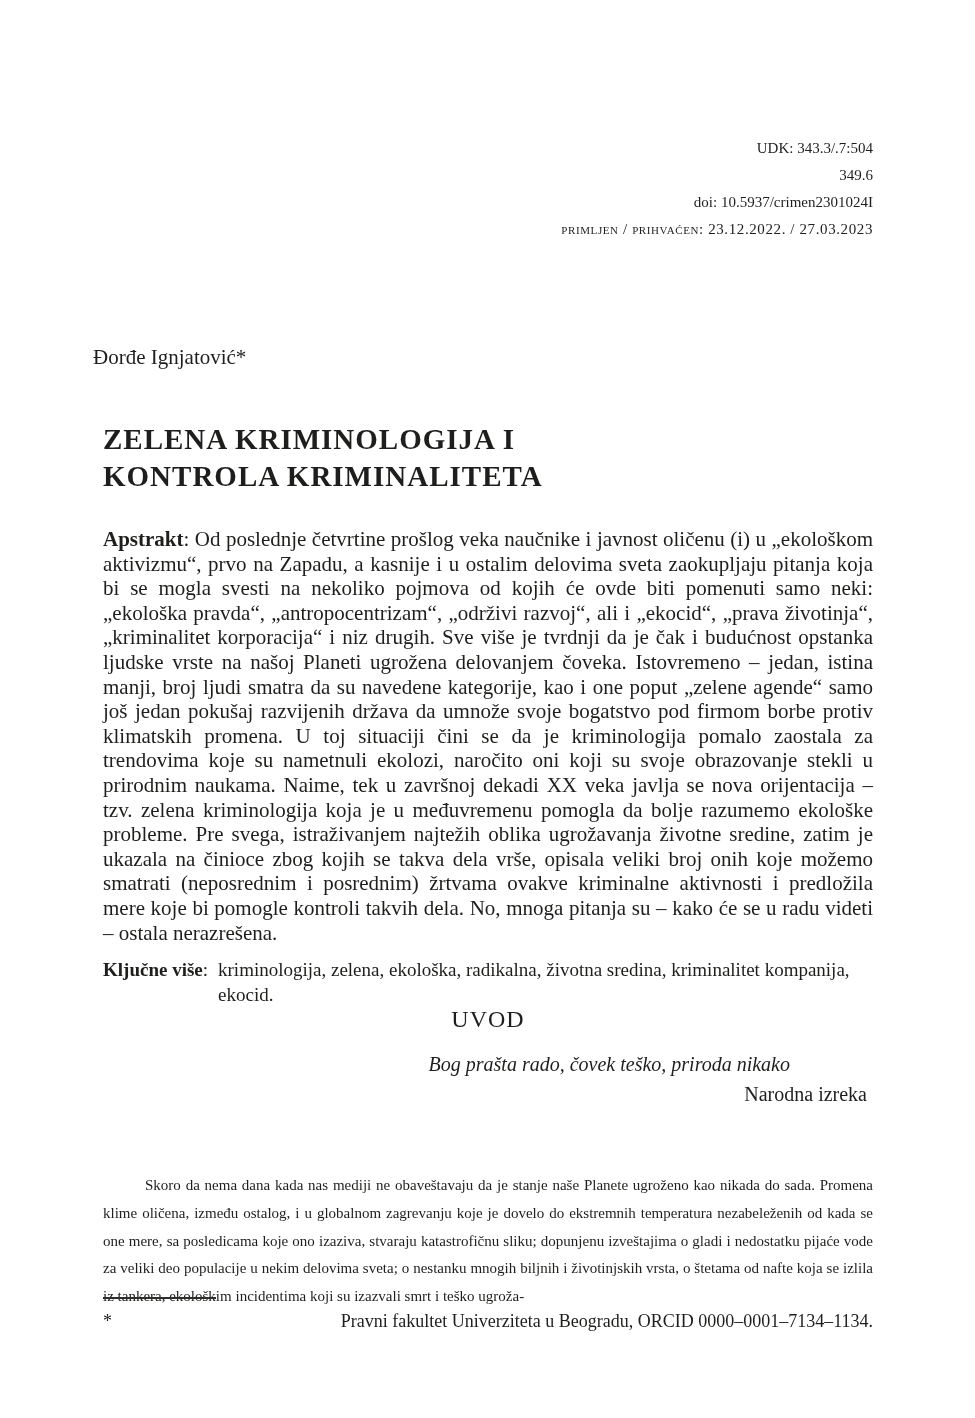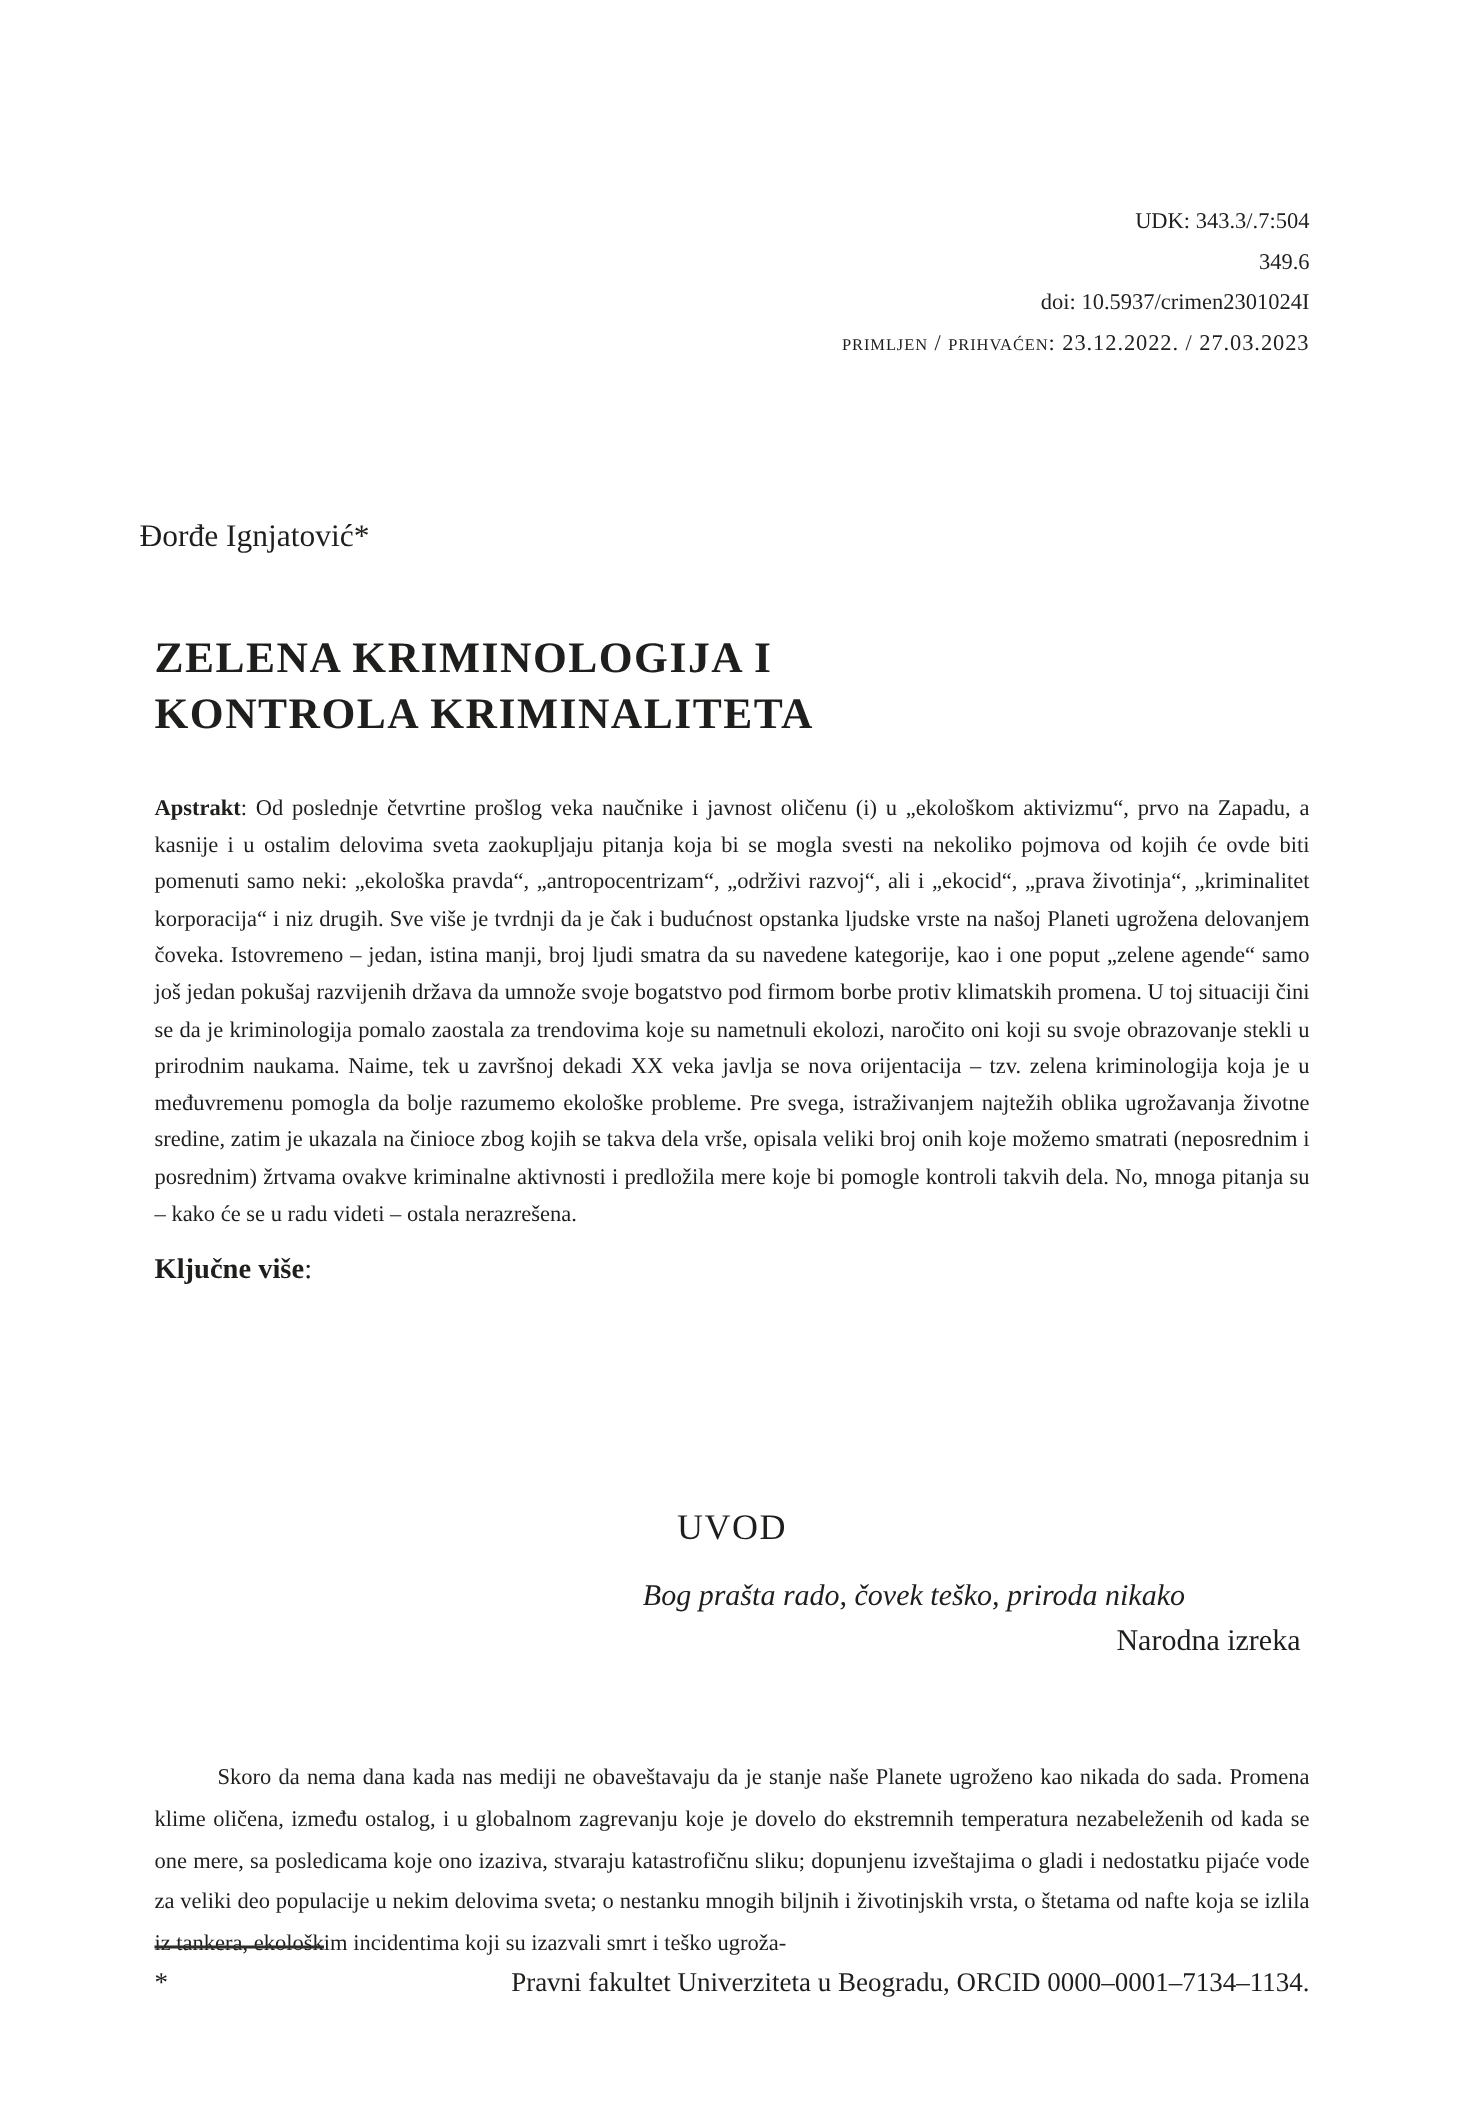--- a/index.html
+++ b/index.html
@@ -48,21 +48,21 @@
     letter-spacing: 1px;
   }
   .abstract-group {
     position: absolute;
     left: 103px;
     top: 527px;
     width: 770px;
   }
   .abstract {
     margin: 0;
-    font-size: 15px;
+    font-size: 21px;
     line-height: 24.6px;
     text-align: justify;
   }
   .abstract b { font-weight: bold; }
   .keywords {
     display: flex;
     margin-top: 13px;
     font-size: 19px;
     line-height: 24.6px;
   }
@@ -147,20 +147,21 @@
 
 <h1 class="title">
   <span>ZELENA KRIMINOLOGIJA I</span><br>
   <span>KONTROLA KRIMINALITETA</span>
 </h1>
 
 <div class="abstract-group">
   <p class="abstract"><b>Apstrakt</b><span>: Od poslednje četvrtine prošlog veka naučnike i javnost oličenu (i) u „ekološkom aktivizmu“, prvo na Zapadu, a kasnije i u ostalim delovima sveta zaokupljaju pitanja koja bi se mogla svesti na nekoliko pojmova od kojih će ovde biti pomenuti samo neki: „ekološka pravda“, „antropocentrizam“, „održivi razvoj“, ali i „ekocid“, „prava životinja“, „kriminalitet korporacija“ i niz drugih. Sve više je tvrdnji da je čak i budućnost opstanka ljudske vrste na našoj Planeti ugrožena delovanjem čoveka. Istovremeno – jedan, istina manji, broj ljudi smatra da su navedene kategorije, kao i one poput „zelene agende“ samo još jedan pokušaj razvijenih država da umnože svoje bogatstvo pod firmom borbe protiv klimatskih promena. U toj situaciji čini se da je kriminologija pomalo zaostala za trendovima koje su nametnuli ekolozi, naročito oni koji su svoje obrazovanje stekli u prirodnim naukama. Naime, tek u završnoj dekadi XX veka javlja se nova orijentacija – tzv. zelena kriminologija koja je u međuvremenu pomogla da bolje razumemo ekološke probleme. Pre svega, istraživanjem najtežih oblika ugrožavanja životne sredine, zatim je ukazala na činioce zbog kojih se takva dela vrše, opisala veliki broj onih koje možemo smatrati (neposrednim i posrednim) žrtvama ovakve kriminalne aktivnosti i predložila mere koje bi pomogle kontroli takvih dela. No, mnoga pitanja su – kako će se u radu videti – ostala nerazrešena.</span></p>
   <div class="keywords">
     <span class="kw-label"><b>Ključne više</b><span>:</span></span>
+    <span class="kw-text">kriminologija, zelena, ekološka, radikalna, životna sredina, kriminalitet kompanija, ekocid.</span>
   </div>
 </div>
 
 <h2 class="section-heading">UVOD</h2>
 
 <div class="epigraph">
   <div class="epigraph-quote">Bog prašta rado, čovek teško, priroda nikako</div>
   <div class="epigraph-attrib">Narodna izreka</div>
 </div>
 

